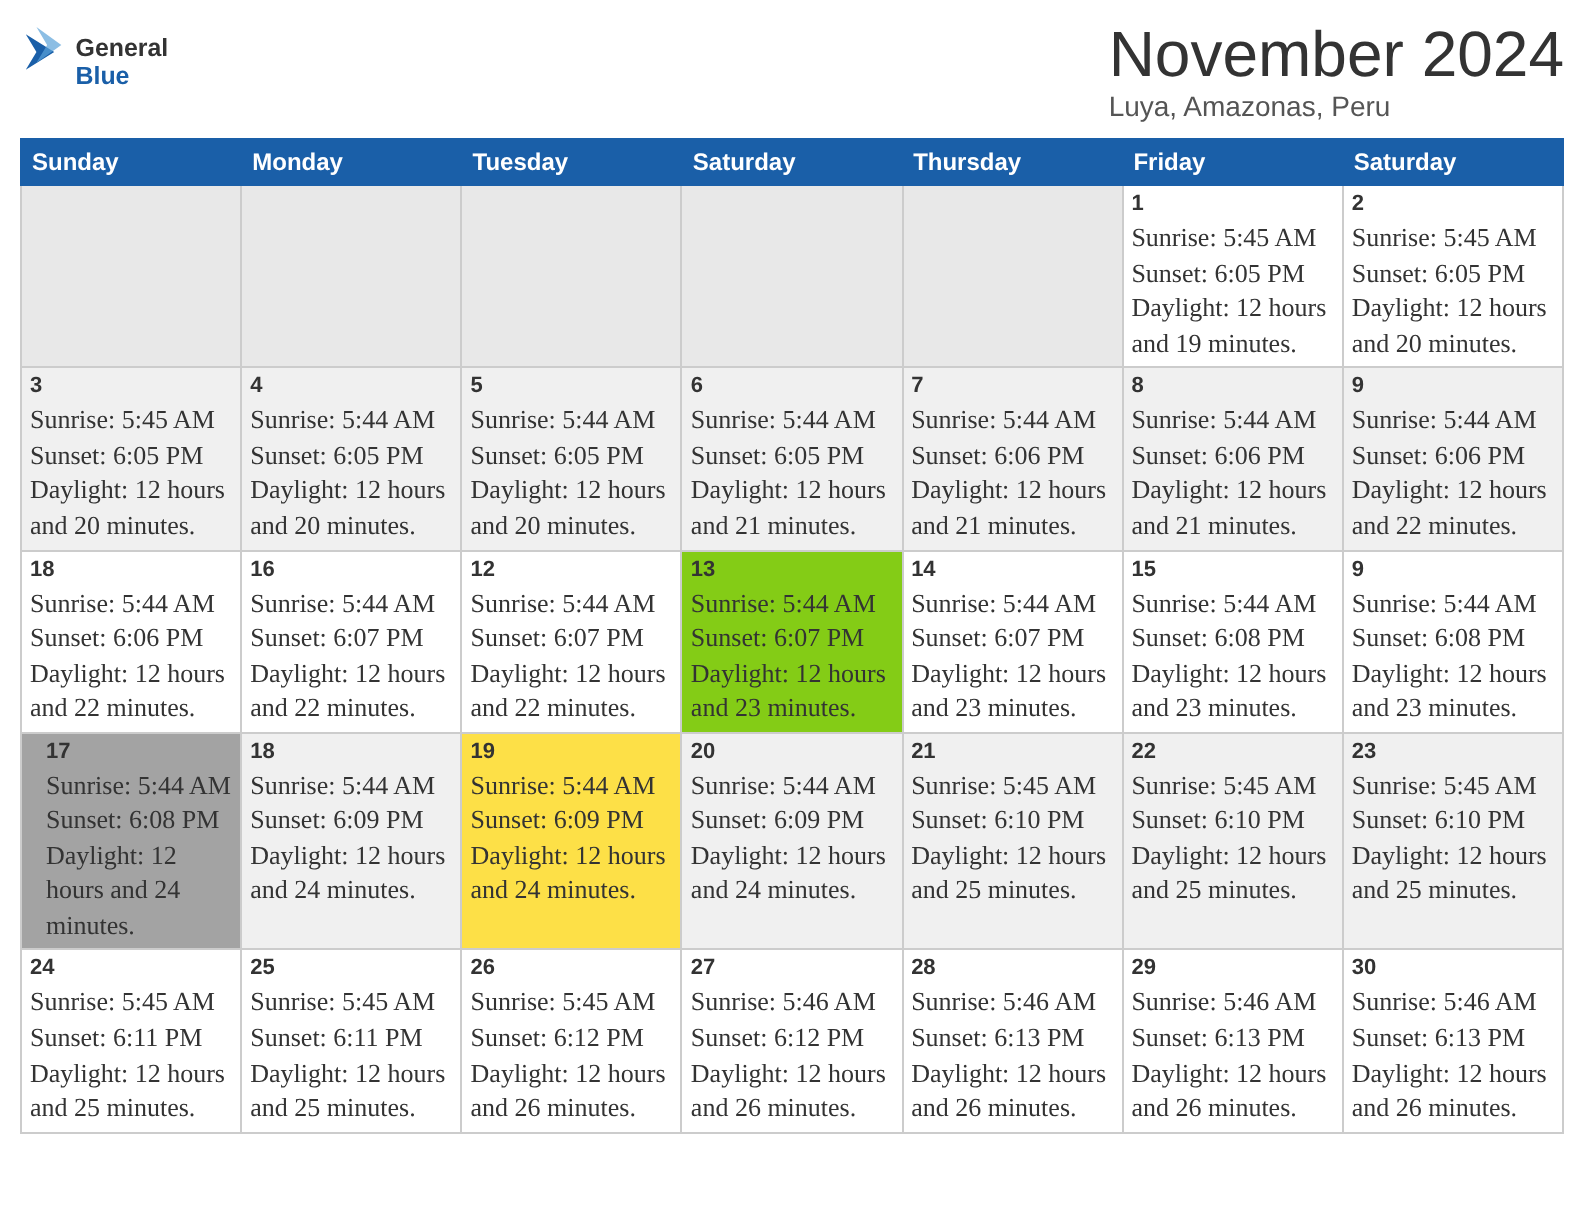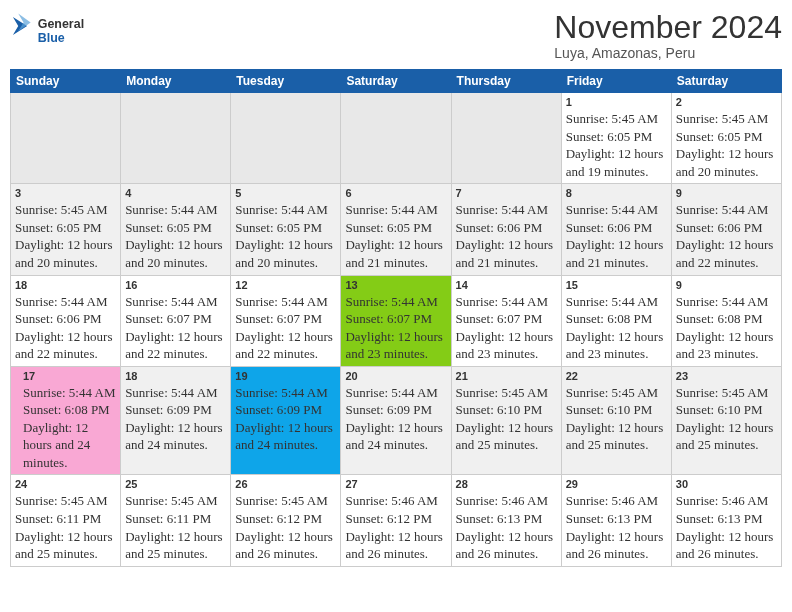--- a/index.html
+++ b/index.html
@@ -185,33 +185,33 @@
 Daylight: 12 hours and 23 minutes.</div>
           </td>
           <td style="background: rgb(255, 255, 255);">
             <span class="day-num">9</span>
             <div class="day-info" style="white-space: pre-line;">Sunrise: 5:44 AM
 Sunset: 6:08 PM
 Daylight: 12 hours and 23 minutes.</div>
           </td>
         </tr>
         <tr>
-          <td style="background: #f9a8d4; padding-left: 12px;">
+          <td style="background: #a3a3a3; padding-left: 12px;">
             <span class="day-num">17</span>
             <div class="day-info" style="white-space: pre-line;">Sunrise: 5:44 AM
 Sunset: 6:08 PM
 Daylight: 12 hours and 24 minutes.</div>
           </td>
           <td style="background: rgb(240, 240, 240);">
             <span class="day-num">18</span>
             <div class="day-info" style="white-space: pre-line;">Sunrise: 5:44 AM
 Sunset: 6:09 PM
 Daylight: 12 hours and 24 minutes.</div>
           </td>
-          <td style="background: #0ea5e9; margin-top: 20px;">
+          <td style="background: #fde047; margin-top: 20px;">
             <span class="day-num">19</span>
             <div class="day-info" style="white-space: pre-line;">Sunrise: 5:44 AM
 Sunset: 6:09 PM
 Daylight: 12 hours and 24 minutes.</div>
           </td>
           <td style="background: rgb(240, 240, 240);">
             <span class="day-num">20</span>
             <div class="day-info" style="white-space: pre-line;">Sunrise: 5:44 AM
 Sunset: 6:09 PM
 Daylight: 12 hours and 24 minutes.</div>

